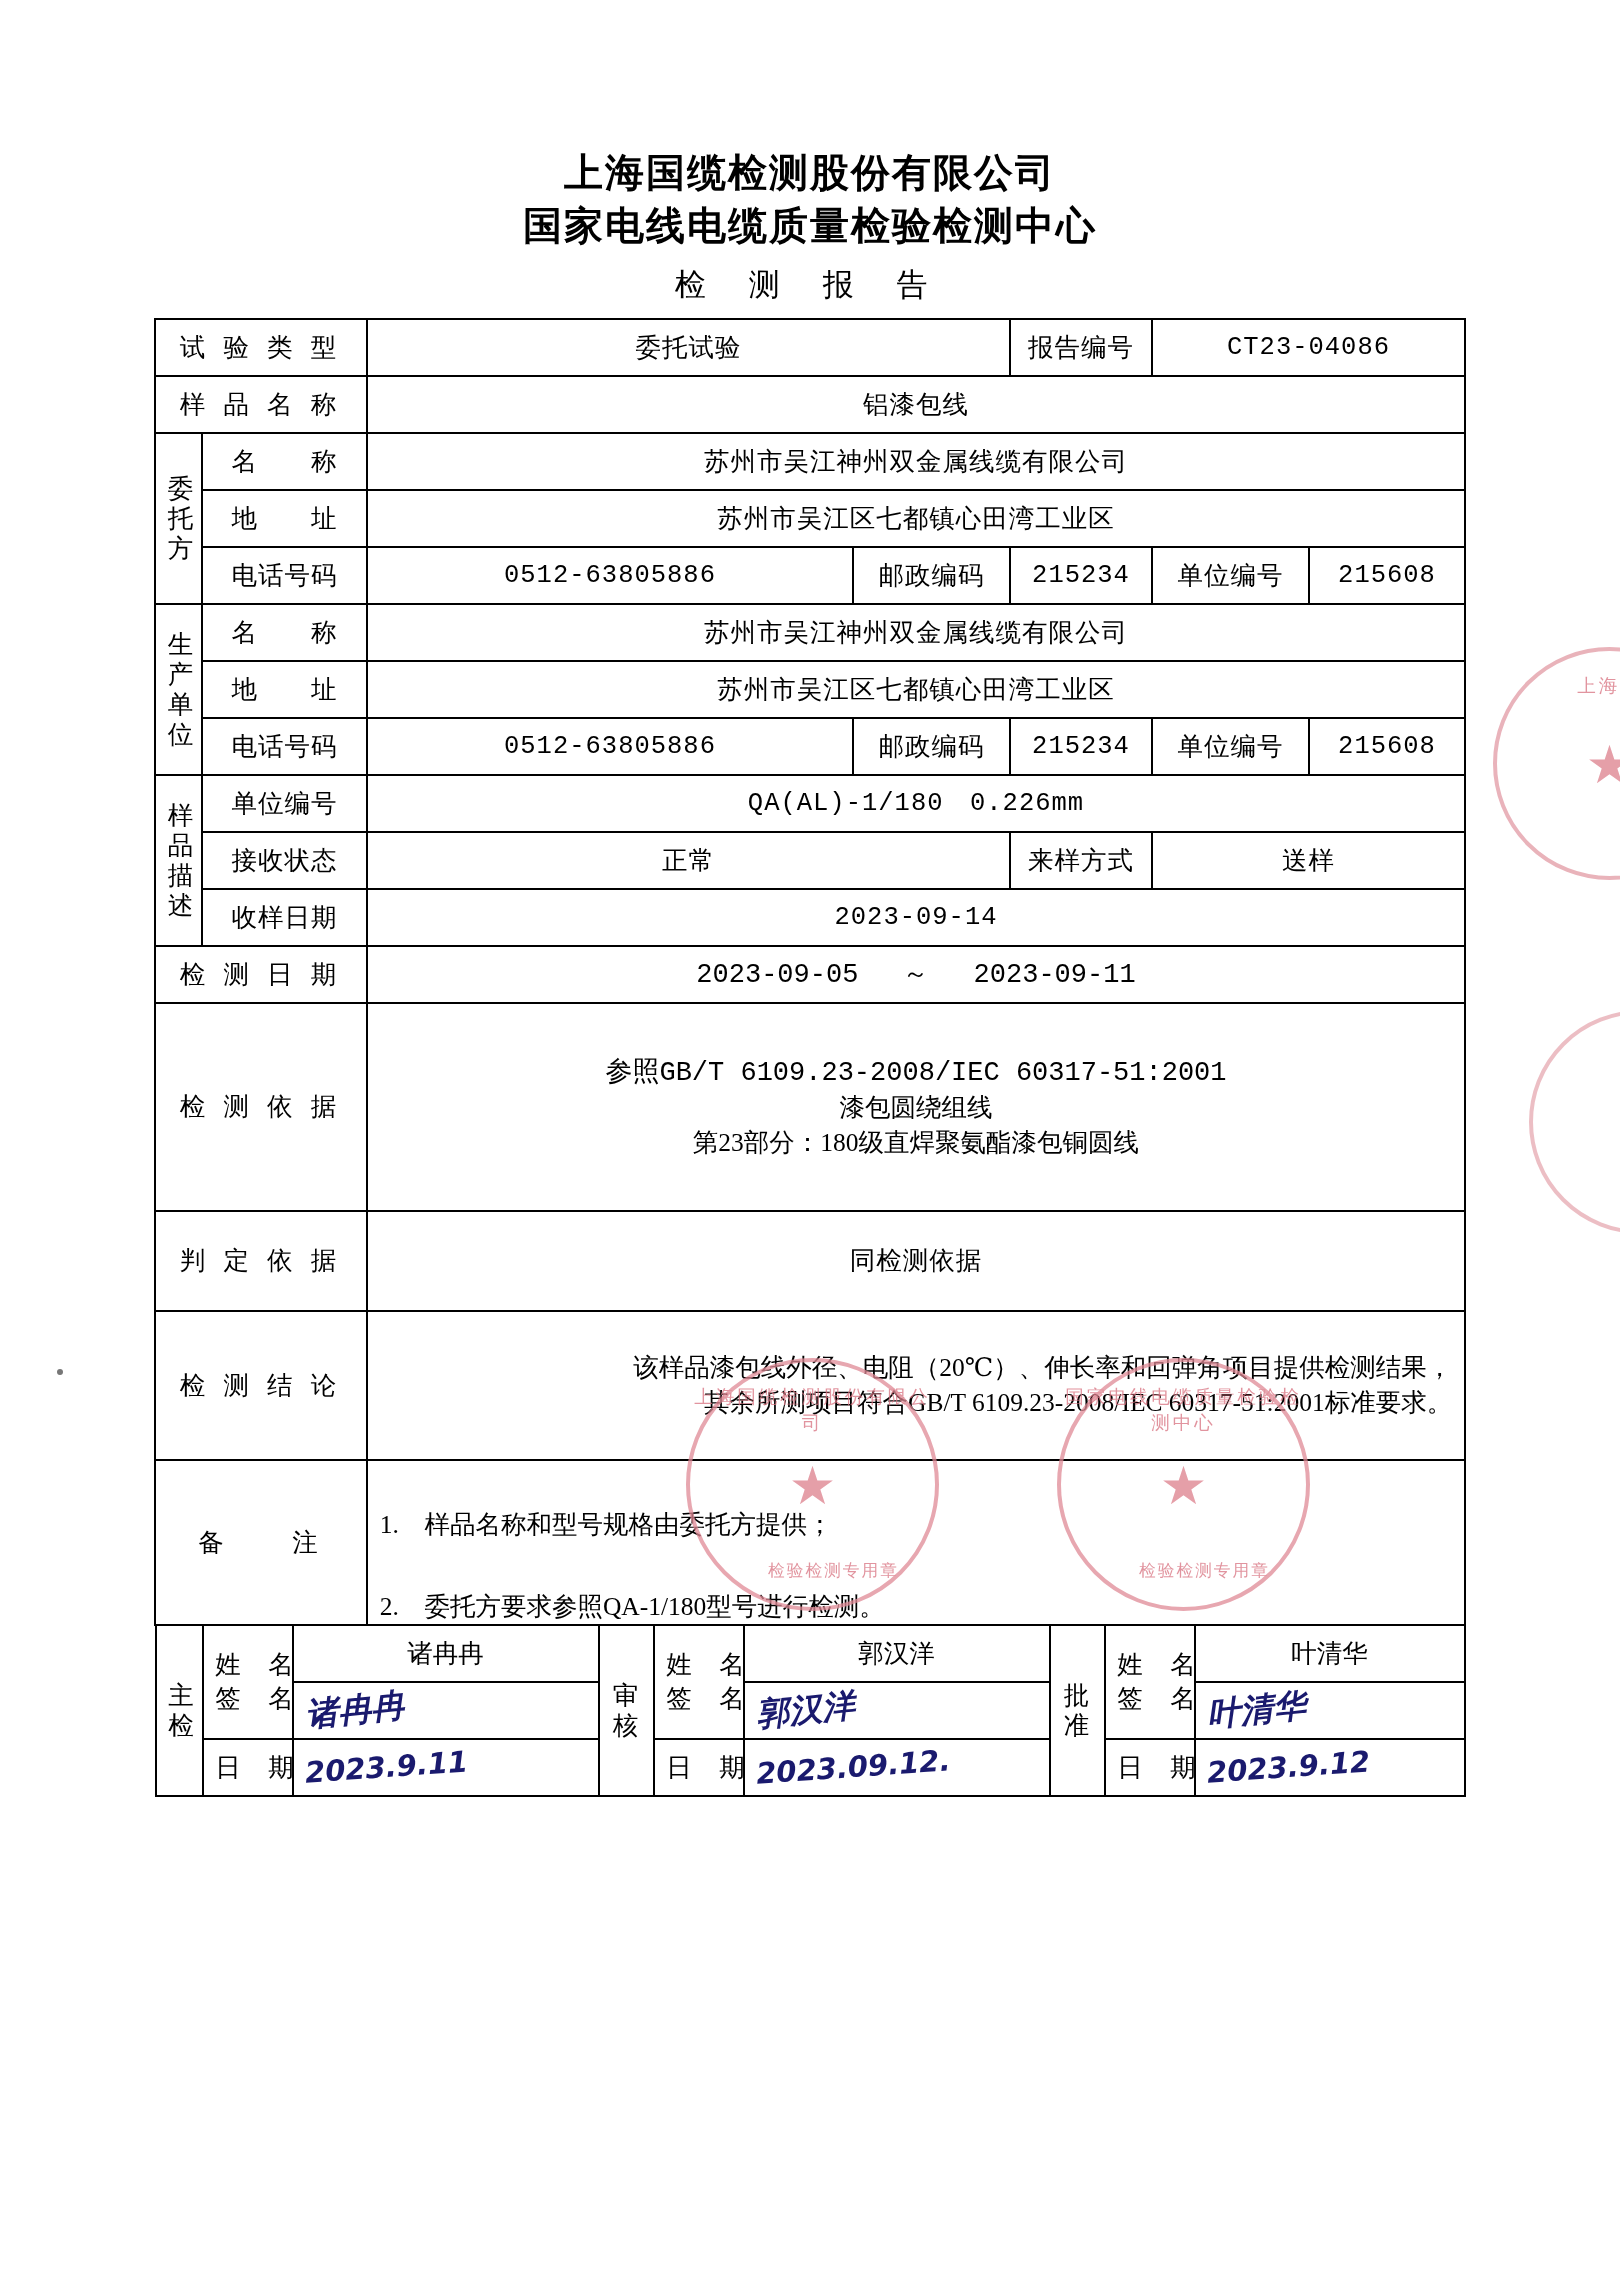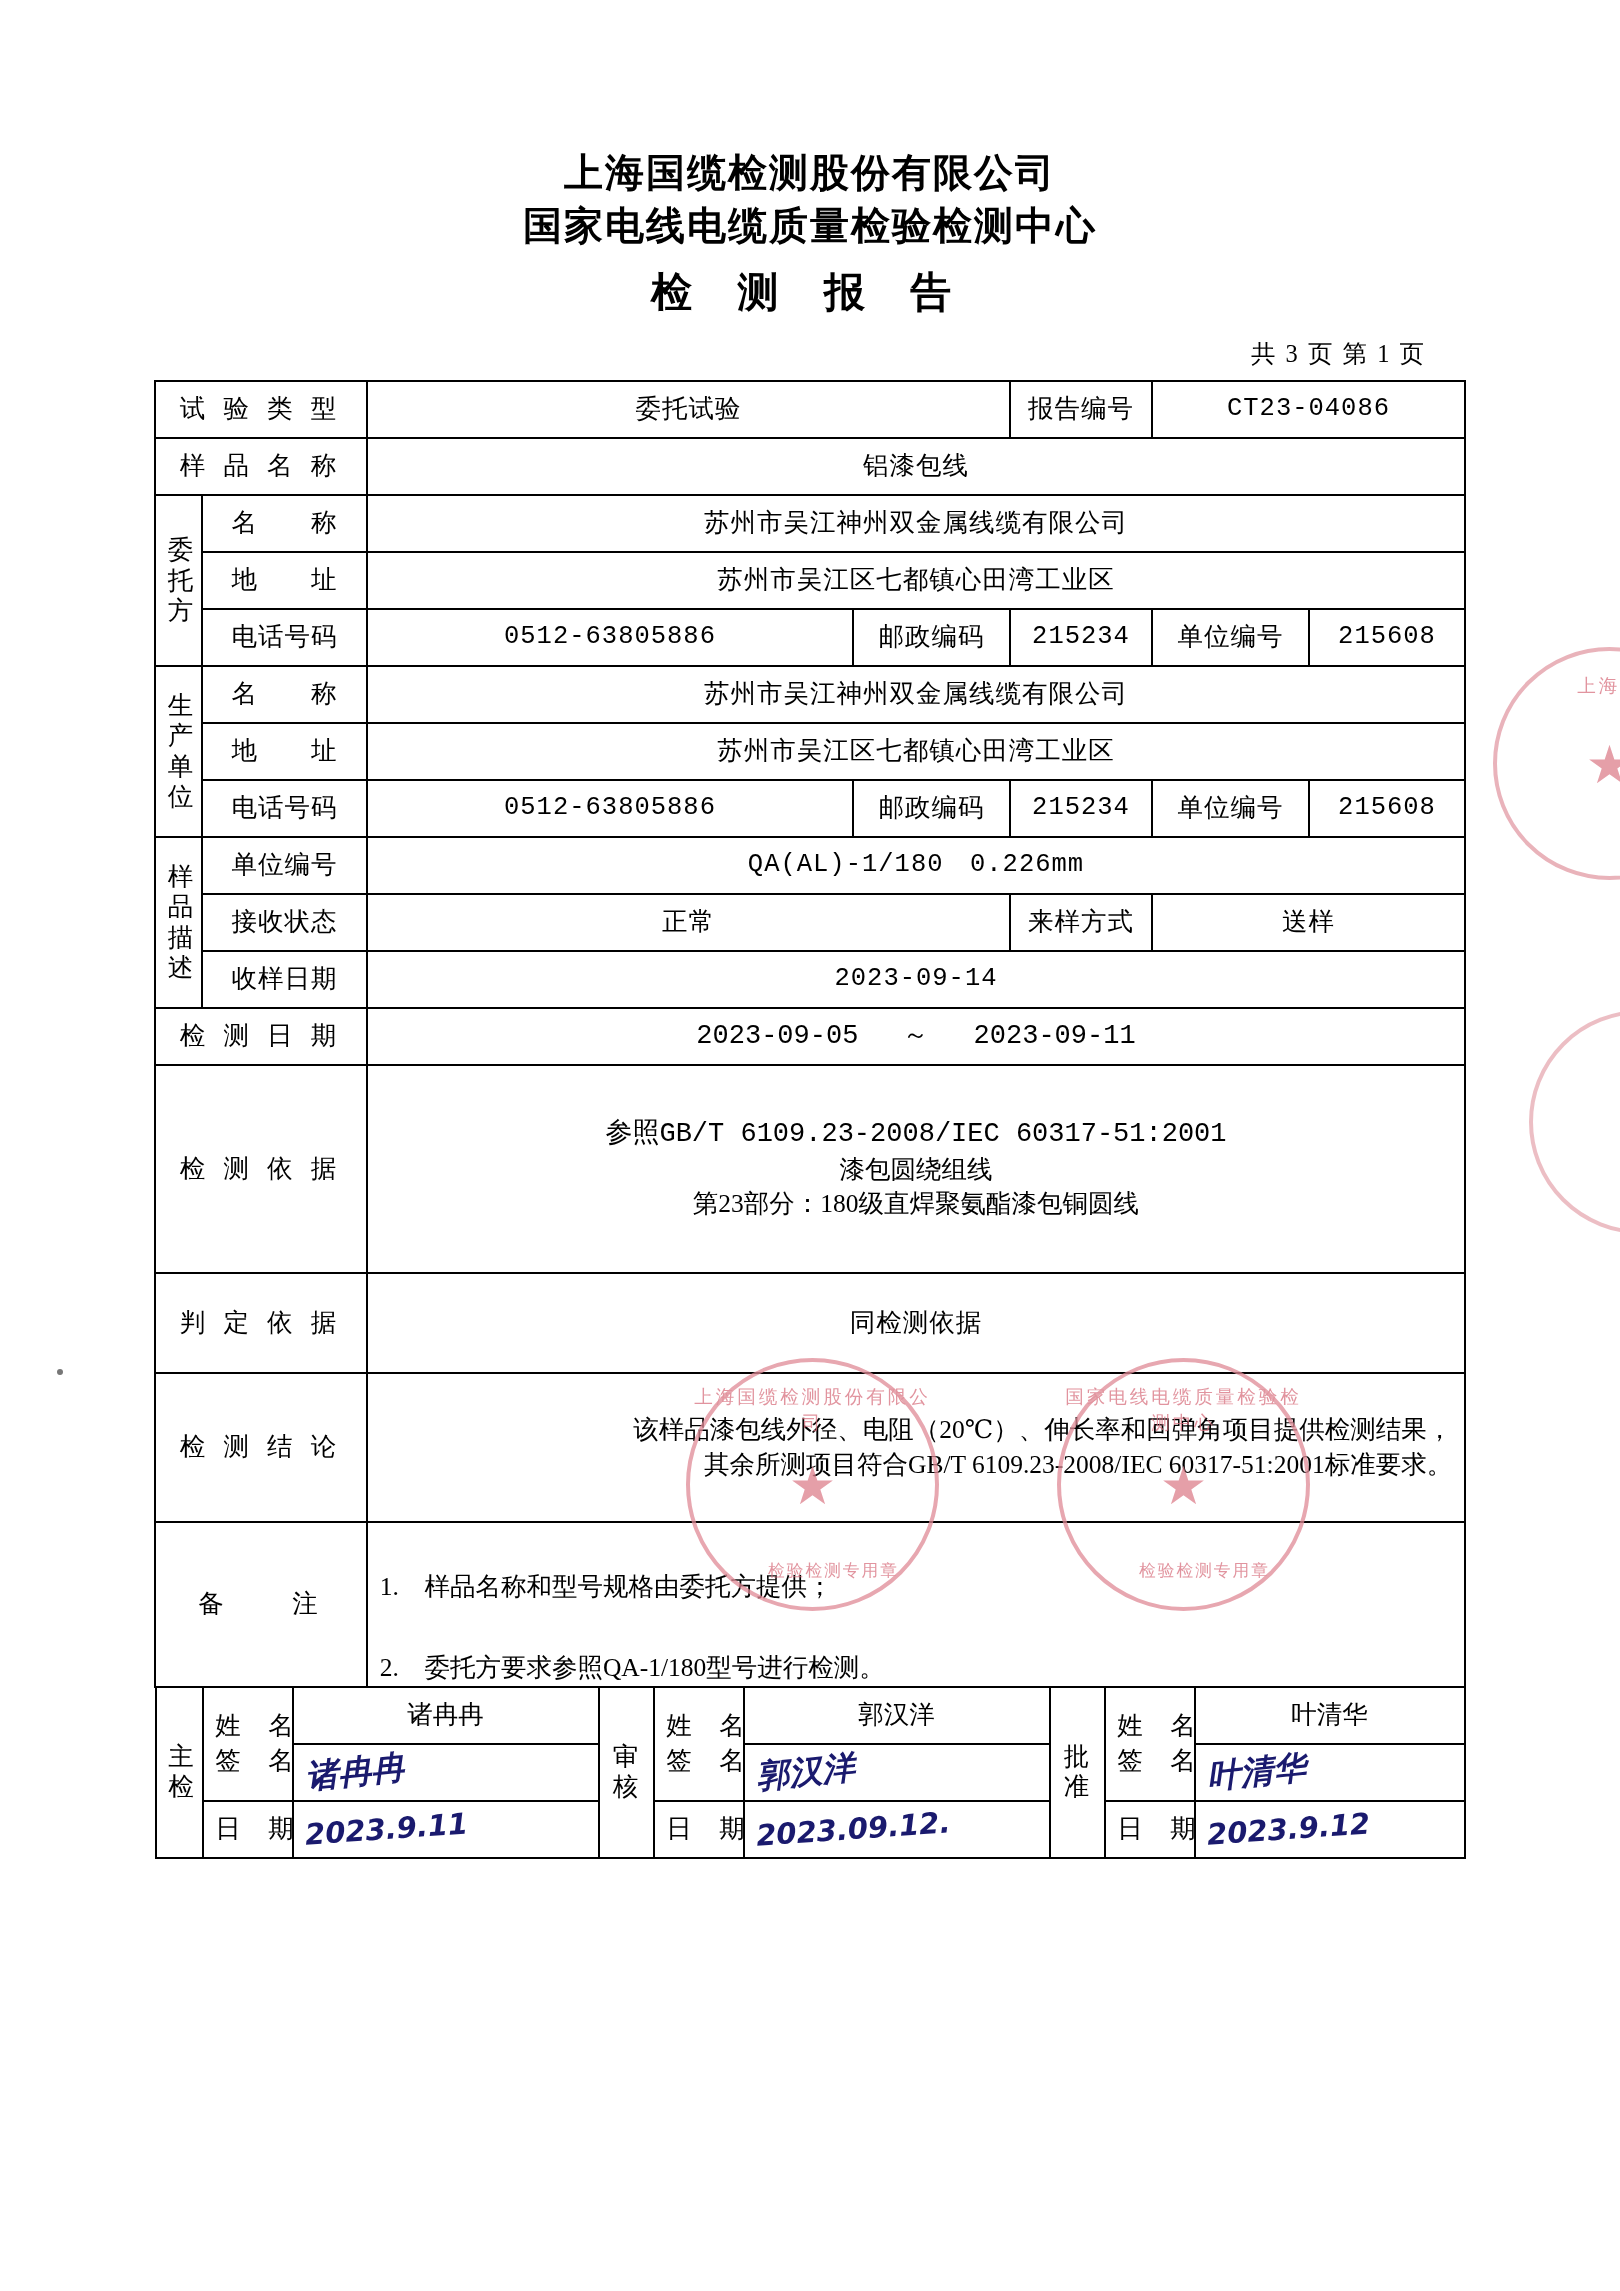--- a/index.html
+++ b/index.html
@@ -32,22 +32,22 @@
     letter-spacing: 2px;
     line-height: 1.35;
   }
   .title-line2 {
     font-size: 39px;
     font-weight: 700;
     letter-spacing: 2px;
     line-height: 1.35;
   }
   .title-line3 {
-    font-size: 41px;
-    font-weight: 700;
+    font-size: 31px;
+    font-weight: 400;
     letter-spacing: 17.6px;
     line-height: 1.5;
     margin-top: 9.8px;
   }
   .pageinfo {
     text-align: right;
     font-size: 24.5px;
     margin-top: 13.7px;
     padding-right: 194px;
     letter-spacing: 2px;
@@ -213,21 +213,20 @@
   <div class="stamp" id="stamp-d">
     <div class="arc-top"></div>
   </div>
 
   <div class="header">
     <div class="title-line1">上海国缆检测股份有限公司</div>
     <div class="title-line2">国家电线电缆质量检验检测中心</div>
     <div class="title-line3">检 测 报 告</div>
   </div>
 
-  <div class="pageinfo">共 3 页 第 1 页</div>
 
   <table class="report">
     <colgroup>
       <col style="width:47px">
       <col style="width:165px">
       <col style="width:314px">
       <col style="width:172px">
       <col style="width:157px">
       <col style="width:142px">
       <col style="width:157px">

